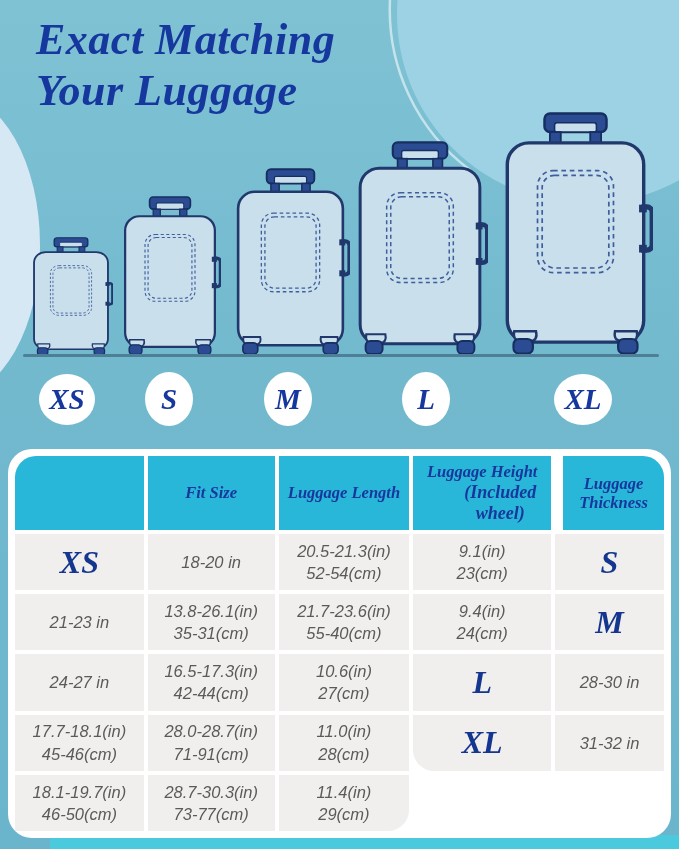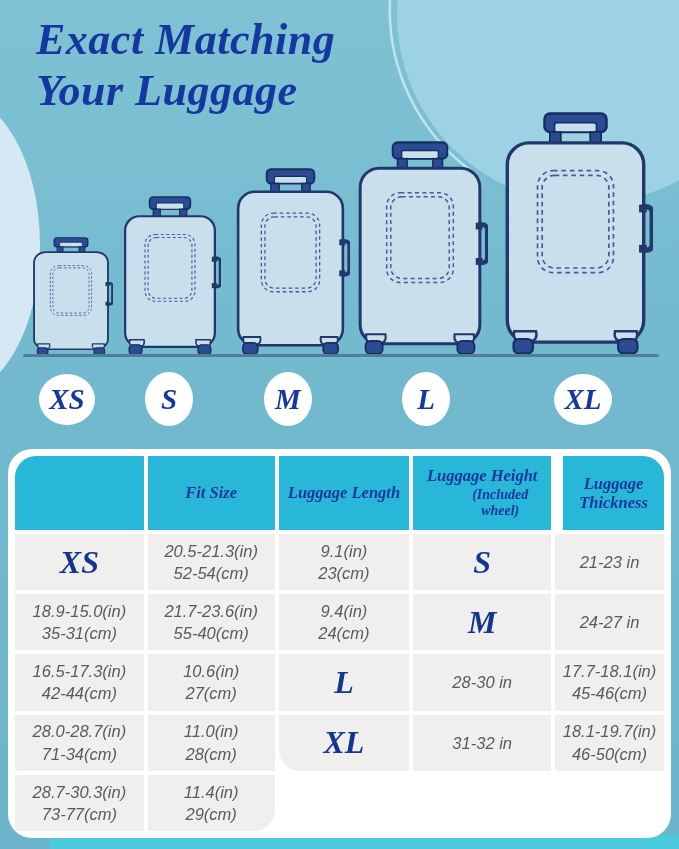--- a/index.html
+++ b/index.html
@@ -60,21 +60,21 @@
     grid-template-columns:130fr 128fr 132fr 139fr 110fr;
     grid-template-rows:74px repeat(5, 1fr);
     gap:4px;
   }
   .cell { display:flex; flex-direction:column; align-items:center; justify-content:center; text-align:center; }
   .hcell {
     background:#29b7d9; color:#17379c;
     font-family:"Liberation Serif", serif; font-style:italic; font-weight:bold;
     font-size:16.5px; line-height:1.18; padding:0 6px;
   }
-  .hcell .note { font-size:14px; margin-top:1px;margin-left:36px; }
+  .hcell .note { font-size:18px; margin-top:1px;margin-left:36px; }
   .corner-tl { border-top-left-radius:21px; }
   .corner-tr { border-top-right-radius:21px;margin-left:8px; }
   .corner-bl { border-bottom-left-radius:21px; }
   .corner-br { border-bottom-right-radius:21px; }
   .dcell {
     background:#f0efed; color:#5a5a5a; font-style:italic;
     font-size:16.5px; line-height:1.35;
   }
   .lcell {
     background:#f0efed; color:#15368f;
@@ -165,33 +165,34 @@
       <div class="cell hcell corner-tl"></div>
       <div class="cell hcell">Fit Size</div>
       <div class="cell hcell">Luggage Length</div>
       <div class="cell hcell">
         <span>Luggage Height</span>
         <span class="note">(Included wheel)</span>
       </div>
       <div class="cell hcell corner-tr">Luggage Thickness</div>
 
       <div class="cell lcell">XS</div>
+      <div class="cell dcell">18-20 in</div>
       <div class="cell dcell">
         <span>20.5-21.3(in)</span>
         <span>52-54(cm)</span>
       </div>
       <div class="cell dcell">
         <span>9.1(in)</span>
         <span>23(cm)</span>
       </div>
 
       <div class="cell lcell">S</div>
       <div class="cell dcell">21-23 in</div>
       <div class="cell dcell">
-        <span>18.9-15.0(in)</span>
+        <span>13.8-26.1(in)</span>
         <span>35-31(cm)</span>
       </div>
       <div class="cell dcell">
         <span>21.7-23.6(in)</span>
         <span>55-40(cm)</span>
       </div>
       <div class="cell dcell">
         <span>9.4(in)</span>
         <span>24(cm)</span>
       </div>
@@ -208,21 +209,21 @@
       </div>
 
       <div class="cell lcell">L</div>
       <div class="cell dcell">28-30 in</div>
       <div class="cell dcell">
         <span>17.7-18.1(in)</span>
         <span>45-46(cm)</span>
       </div>
       <div class="cell dcell">
         <span>28.0-28.7(in)</span>
-        <span>71-34(cm)</span>
+        <span>71-91(cm)</span>
       </div>
       <div class="cell dcell">
         <span>11.0(in)</span>
         <span>28(cm)</span>
       </div>
 
       <div class="cell lcell corner-bl">XL</div>
       <div class="cell dcell">31-32 in</div>
       <div class="cell dcell">
         <span>18.1-19.7(in)</span>

